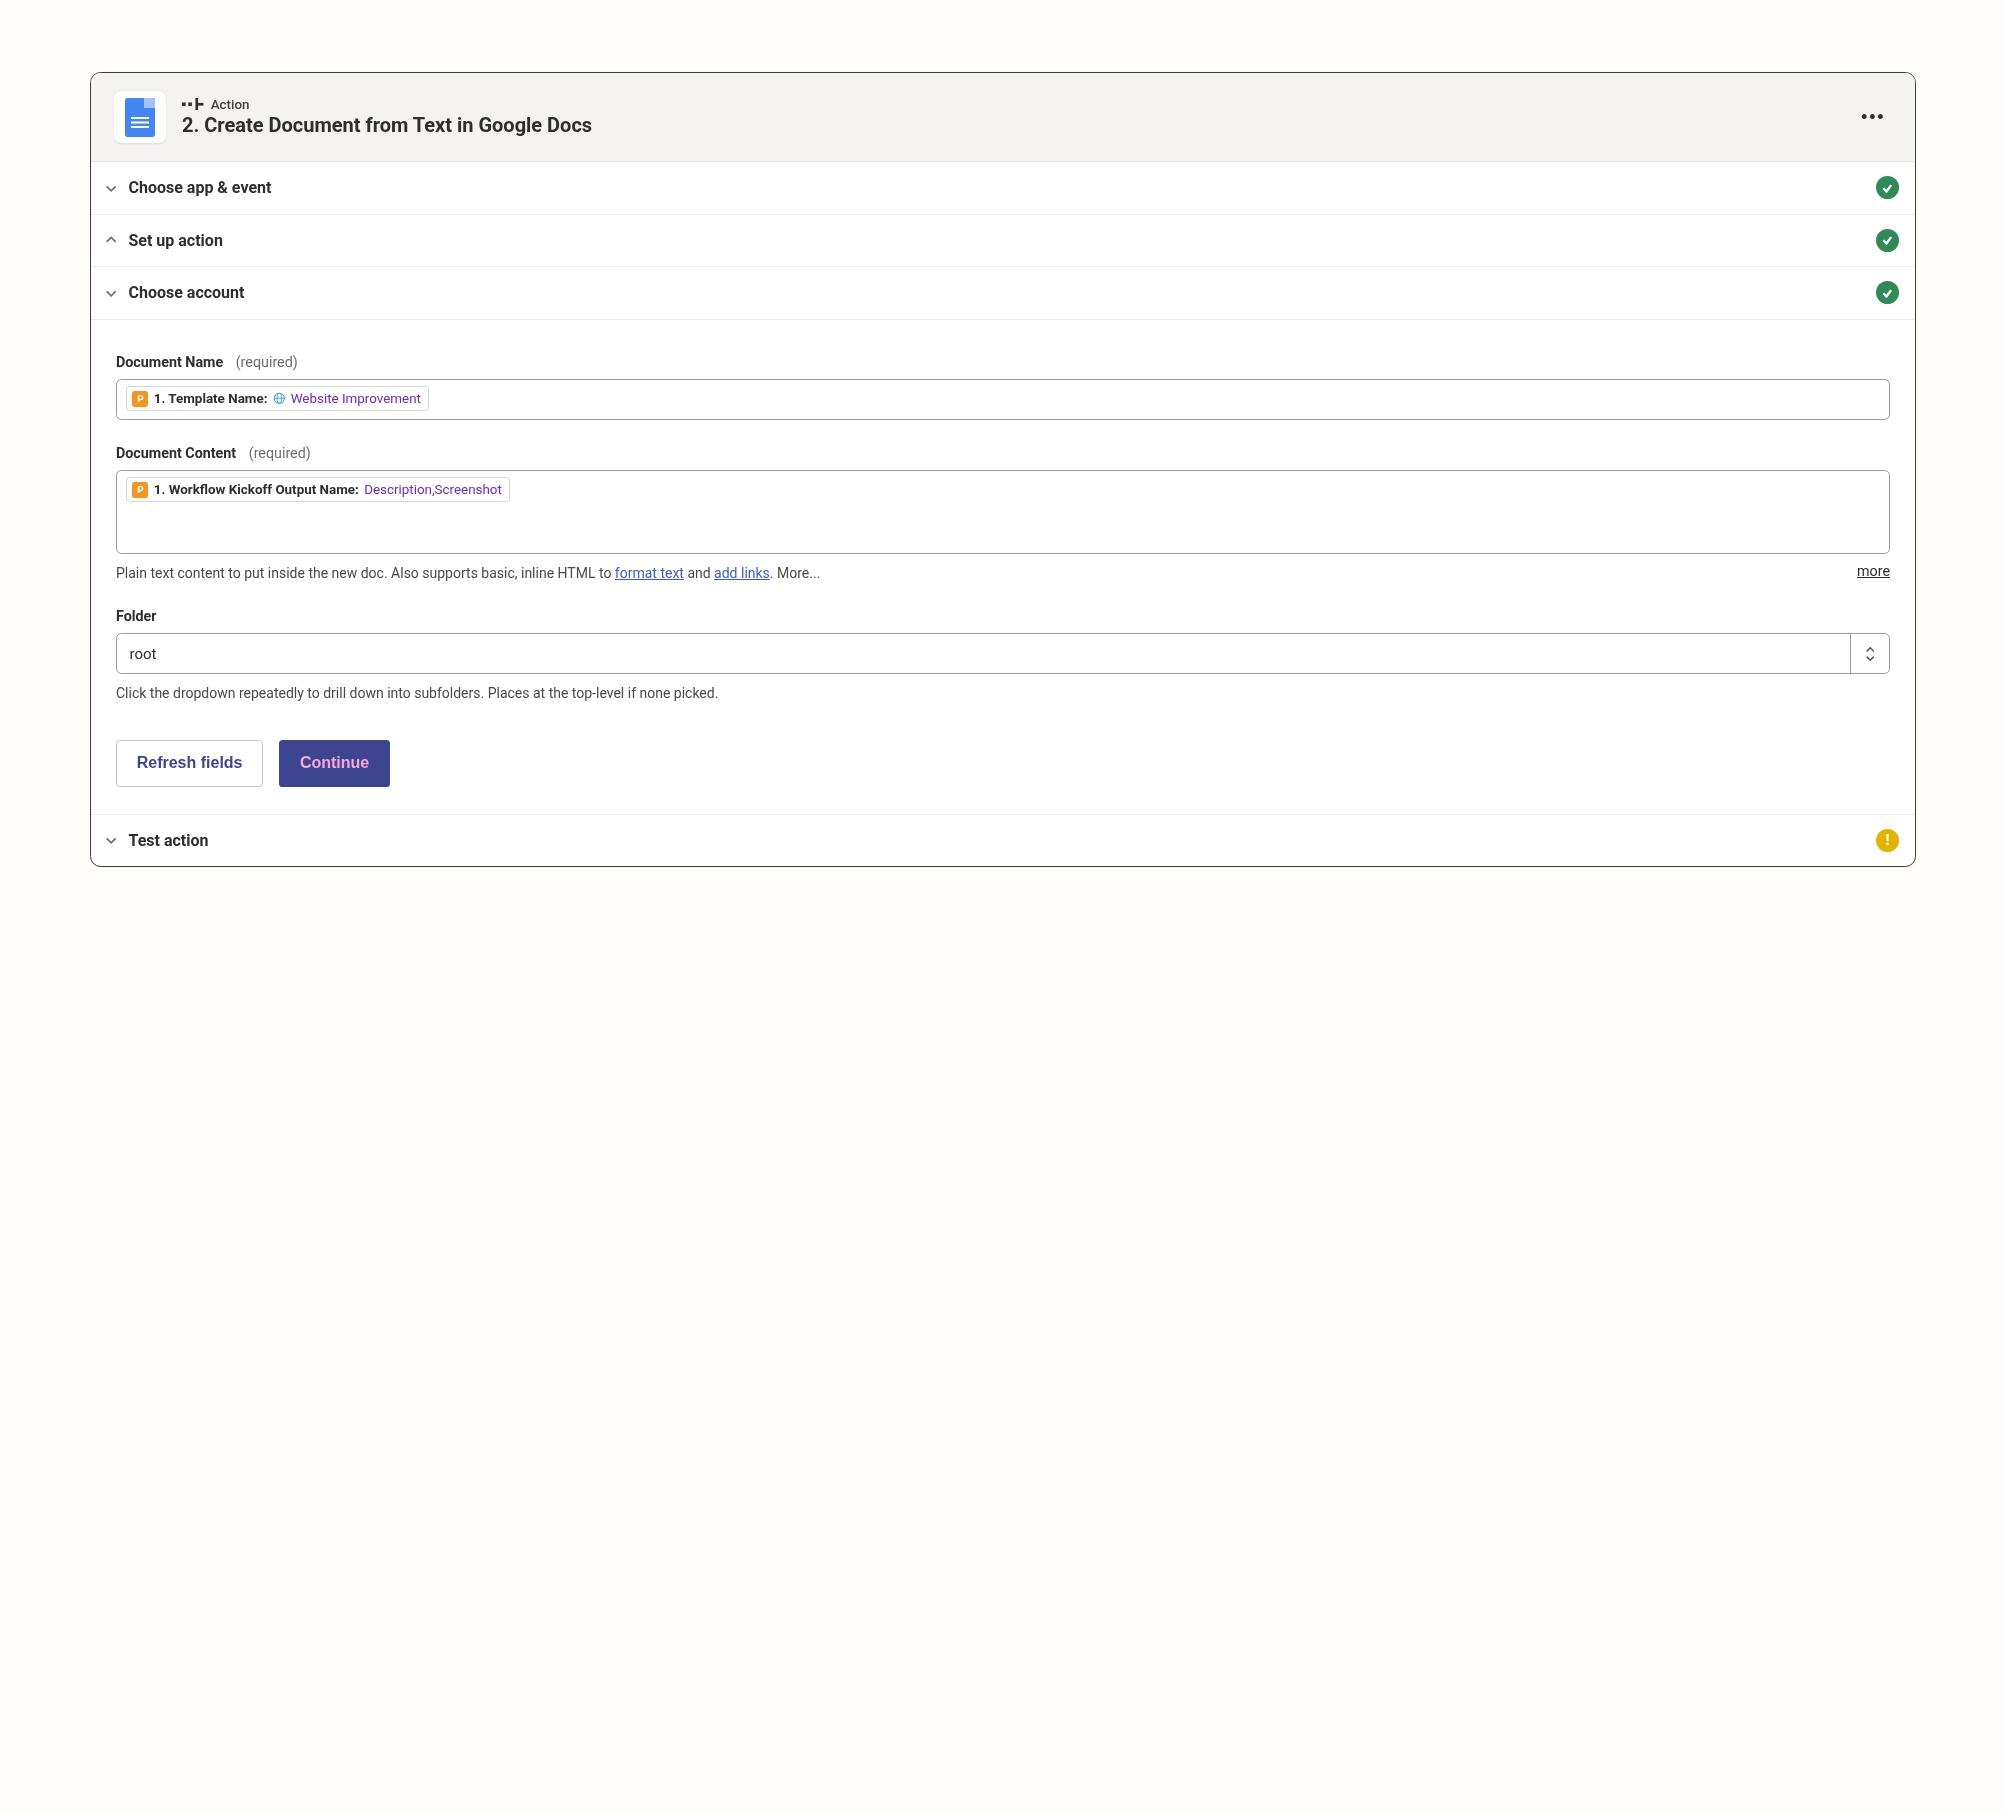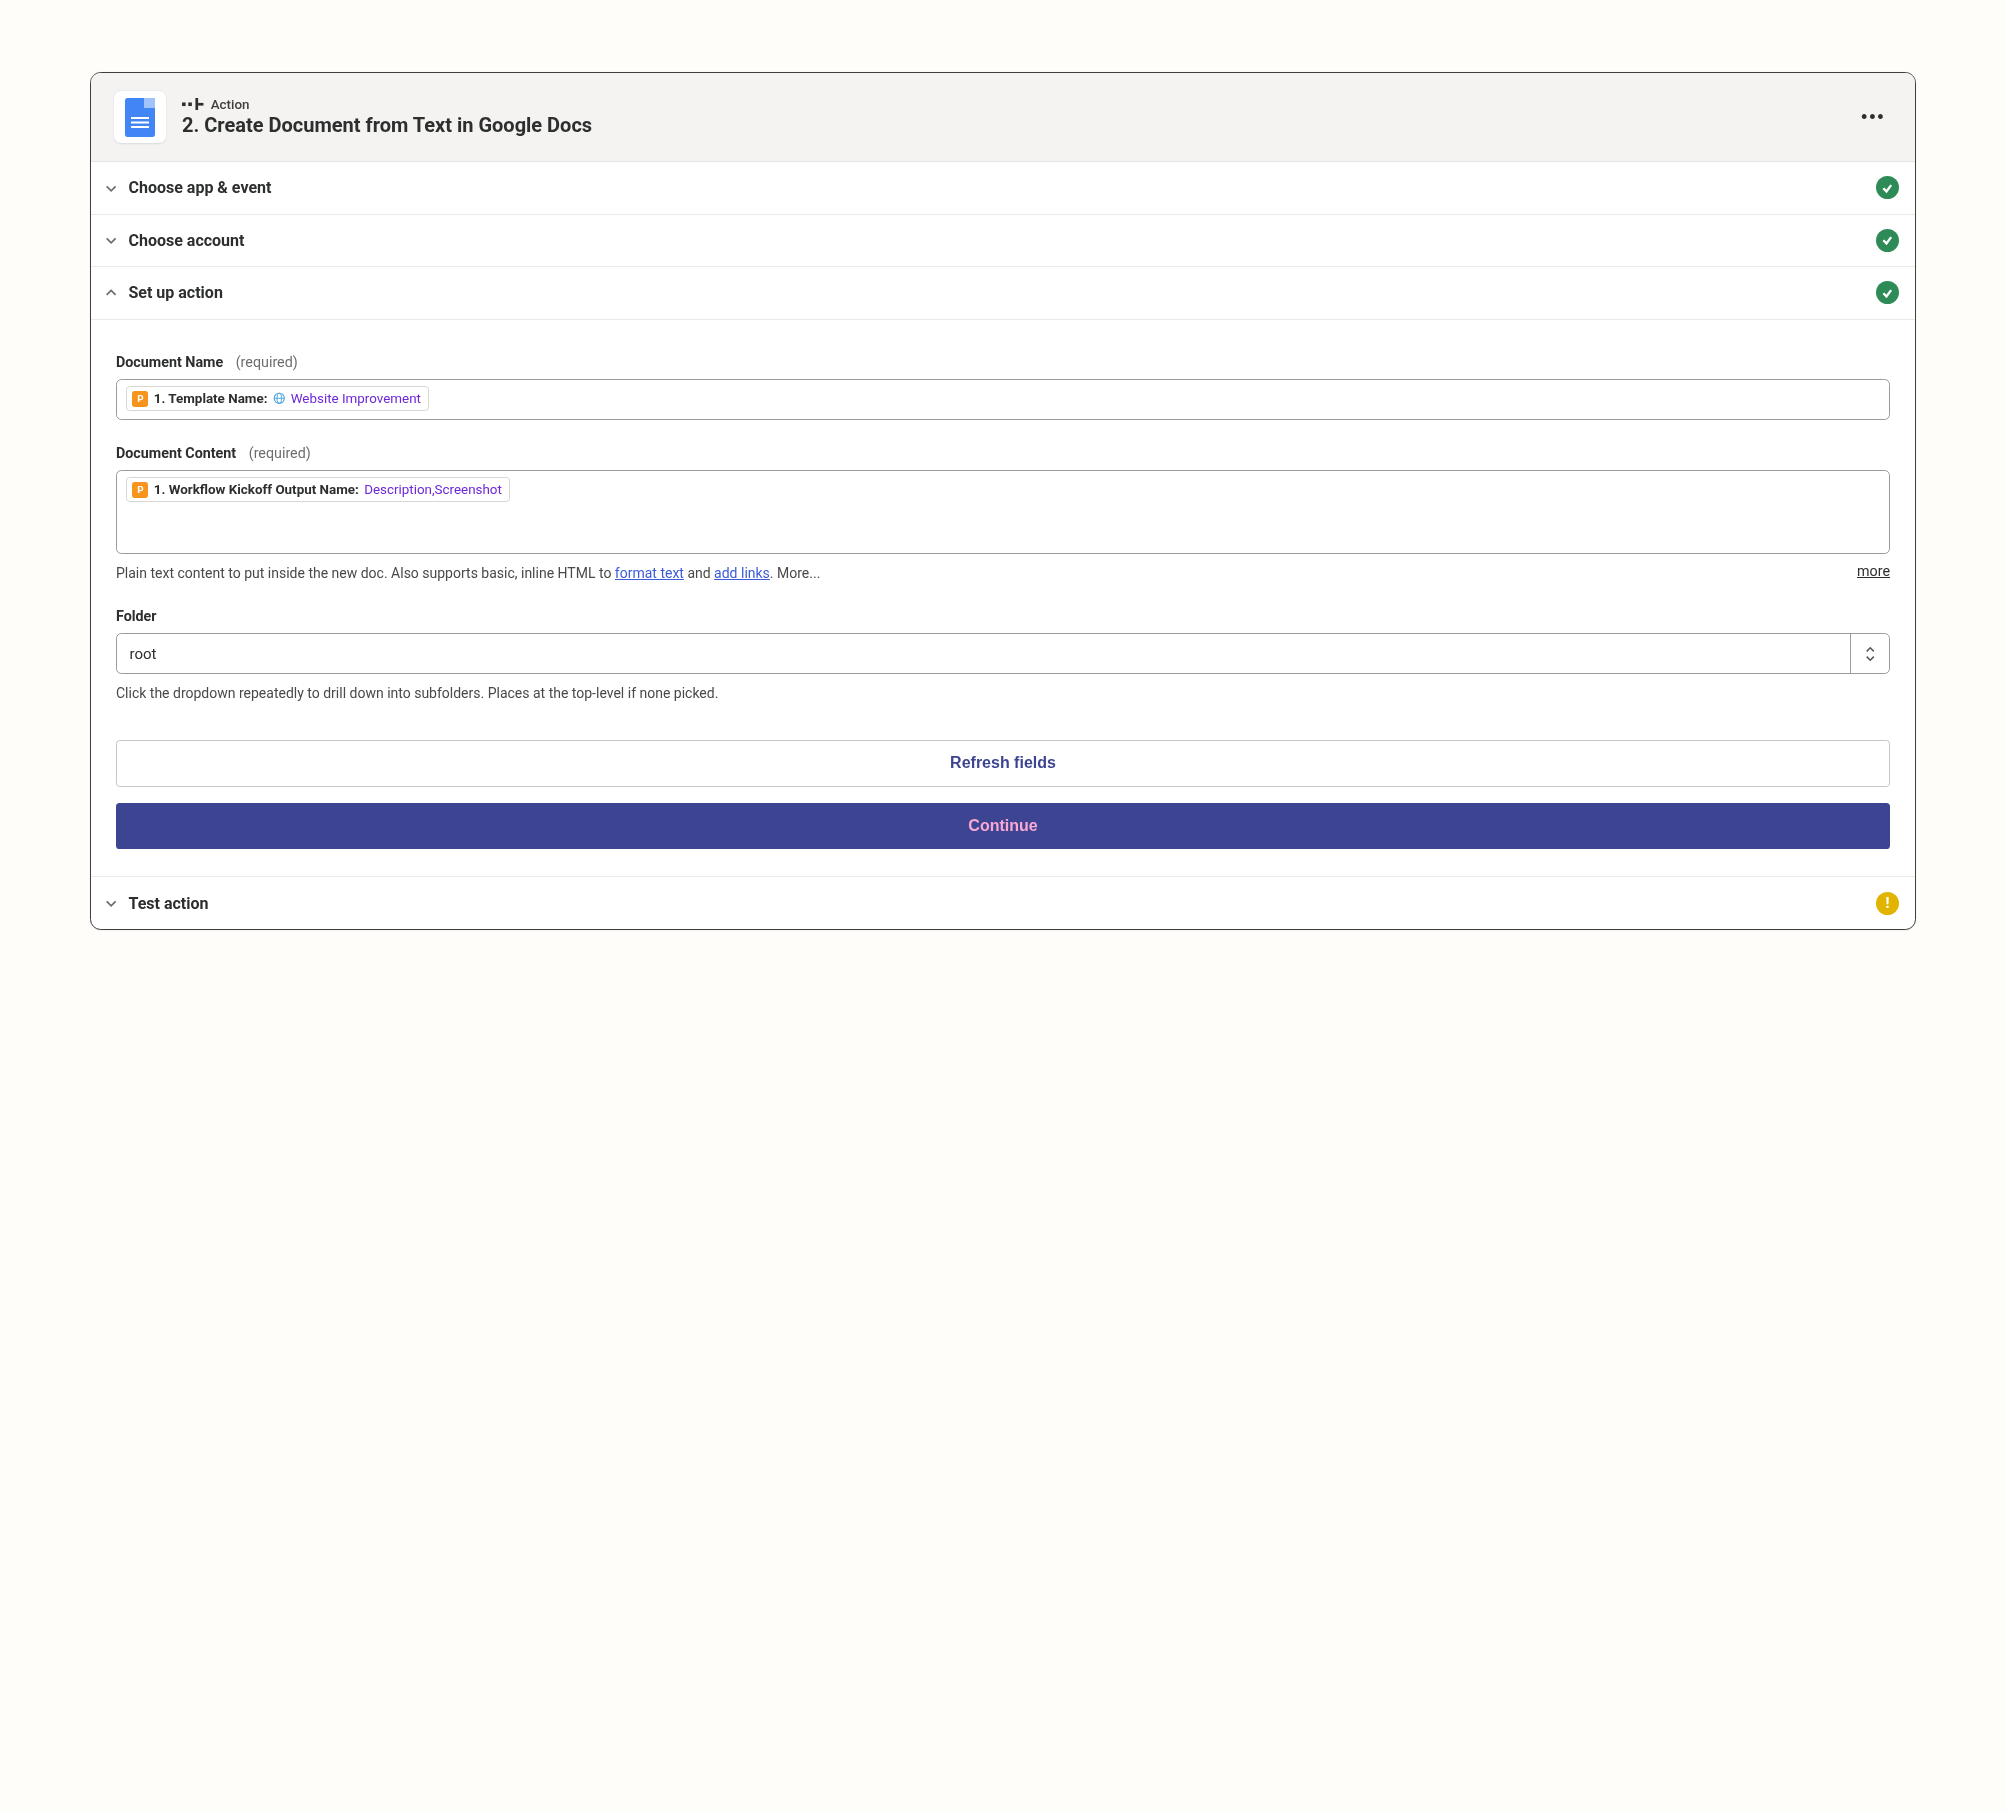--- a/index.html
+++ b/index.html
@@ -146,21 +146,21 @@
     flex: 1; padding: 10.7px 12.5px; font-size: 15px;
   }
   .select-btn {
     width: 39px;
     border-left: 0.9px solid #9c9b9a;
     display: flex; align-items: center; justify-content: center;
     cursor: pointer;
   }
   .select-btn svg { width: 12.5px; height: 16px; stroke: #5a5958; stroke-width: 1.8; fill: none; }
 
-  .btn-row { display: flex; gap: 16px; margin-top: 36px; flex-direction: column; }
+  .btn-row { display: flex; gap: 16px; margin-top: 36px; }
   .btn {
     padding: 13.4px 19.7px;
     font-size: 16px; font-weight: 700;
     border-radius: 3.6px;
     cursor: pointer;
     border: 0.9px solid transparent;
   }
   .btn-secondary {
     background: #fff;
     border-color: #c7c6c5;
@@ -207,38 +207,38 @@
     <span class="status-check">
       <svg viewBox="0 0 16 16">
           <polyline points="3,8 7,12 13,4"></polyline>
         </svg>
     </span>
   </div>
 
   <div class="section-row">
     <span class="chev">
       <svg viewBox="0 0 16 16">
-          <polyline points="3,6 8,11 13,6"></polyline>
-        </svg>
-    </span>
-    <span class="section-label">Choose account</span>
+          <polyline points="3,10 8,5 13,10"></polyline>
+        </svg>
+    </span>
+    <span class="section-label">Set up action</span>
     <span class="status-check">
       <svg viewBox="0 0 16 16">
           <polyline points="3,8 7,12 13,4"></polyline>
         </svg>
     </span>
   </div>
 
   <div class="section-row">
     <span class="chev">
       <svg viewBox="0 0 16 16">
-          <polyline points="3,10 8,5 13,10"></polyline>
-        </svg>
-    </span>
-    <span class="section-label">Set up action</span>
+          <polyline points="3,6 8,11 13,6"></polyline>
+        </svg>
+    </span>
+    <span class="section-label">Choose account</span>
     <span class="status-check">
       <svg viewBox="0 0 16 16">
           <polyline points="3,8 7,12 13,4"></polyline>
         </svg>
     </span>
   </div>
 
   <div class="form-area">
 
     <div class="field">

